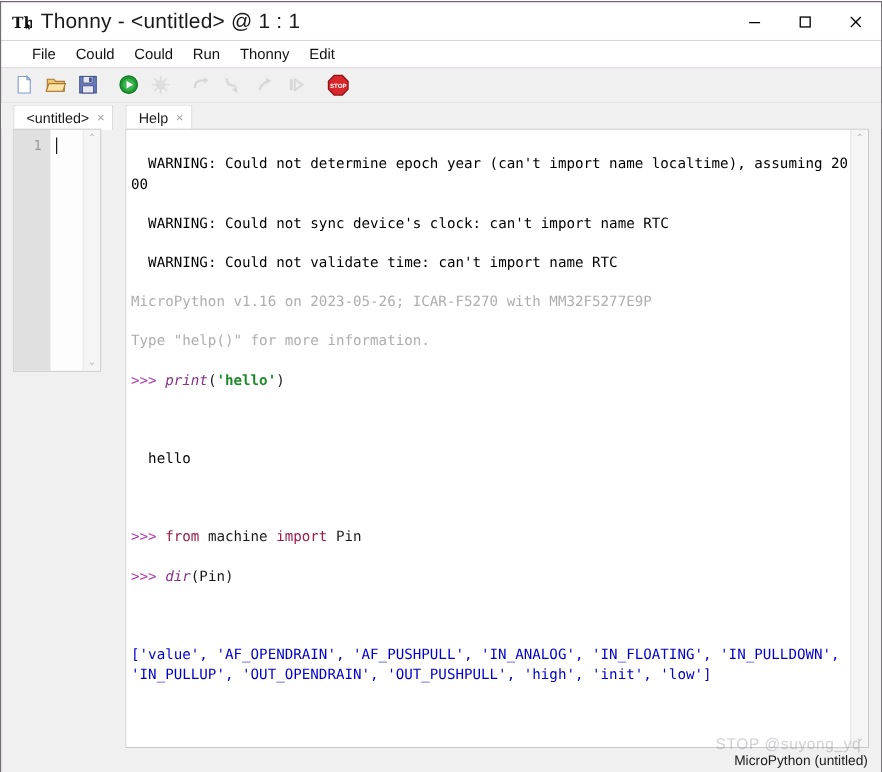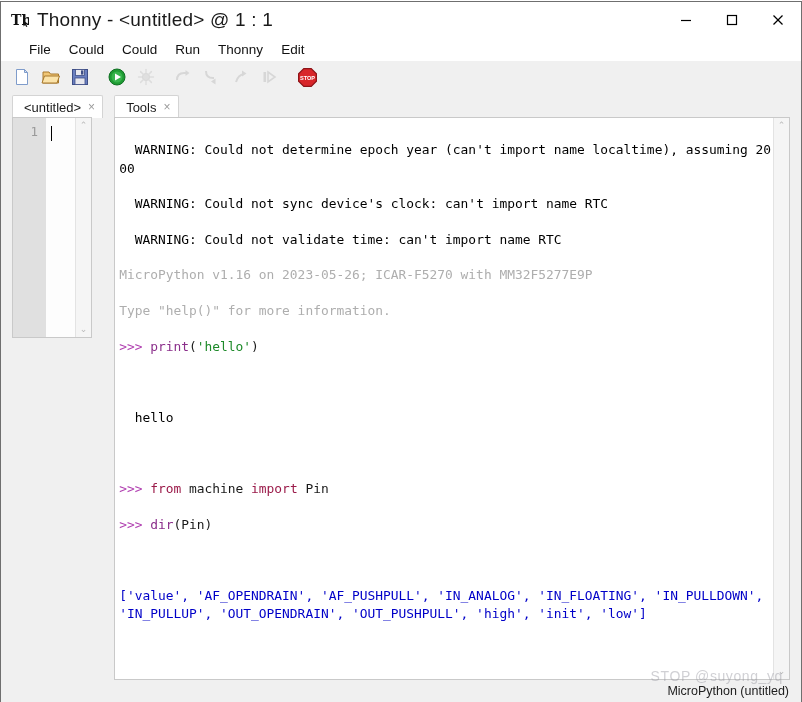--- a/index.html
+++ b/index.html
@@ -215,23 +215,23 @@
     padding: 6px 0 0 4px;
     white-space: pre-wrap;
     word-break: break-all;
     overflow: hidden;
     color: #000000;
   }
   .ln { display: block; white-space: pre-wrap; margin-top: 17px; }
   .c-warn   { color: #000000; }
   .c-banner { color: #aeaeae; }
   .c-prompt { color: #b03fb0; }
-  .c-fn     { color: #8b2f8b; }
+  .c-fn     { color: #8b2f8b; font-style: italic; }
   .c-plain  { color: #1a1a1a; }
-  .c-str    { color: #1d8a29; }
+  .c-str    { color: #1d8a29; font-weight: bold; }
   .c-kw     { color: #9b1b4a; font-weight: normal; }
   .c-out    { color: #000000; }
   .c-blue   { color: #0000c8; }
 
   
   .statusbar {
     height: 22px;
     background: #f0f0f0;
     display: flex;
     align-items: center;
@@ -408,21 +408,21 @@
         <div class="vscroll">
           <span class="sb-arrow">⌃</span>
           <span class="sb-arrow">⌄</span>
         </div>
       </div>
     </div>
 
     <div class="pane shell">
       <div class="tabstrip">
         <div class="tab">
-          <span>Tools</span>
+          <span>Help</span>
           <span class="tab-close">×</span>
         </div>
       </div>
       <div class="pane-body">
         <div class="shell-text" id="shell-text"><div class="ln"><span class="c-warn">  WARNING: Could not determine epoch year (can't import name localtime), assuming 2000</span></div><div class="ln"><span class="c-warn">  WARNING: Could not sync device's clock: can't import name RTC</span></div><div class="ln"><span class="c-warn">  WARNING: Could not validate time: can't import name RTC</span></div><div class="ln"><span class="c-banner">MicroPython v1.16 on 2023-05-26; ICAR-F5270 with MM32F5277E9P</span></div><div class="ln"><span class="c-banner">Type "help()" for more information.</span></div><div class="ln"><span class="c-prompt">&gt;&gt;&gt; </span><span class="c-fn">print</span><span class="c-plain">(</span><span class="c-str">'hello'</span><span class="c-plain">)</span></div><div class="ln">&nbsp;</div><div class="ln"><span class="c-out">  hello</span></div><div class="ln">&nbsp;</div><div class="ln"><span class="c-prompt">&gt;&gt;&gt; </span><span class="c-kw">from</span><span class="c-plain"> machine </span><span class="c-kw">import</span><span class="c-plain"> Pin</span></div><div class="ln"><span class="c-prompt">&gt;&gt;&gt; </span><span class="c-fn">dir</span><span class="c-plain">(Pin)</span></div><div class="ln">&nbsp;</div><div class="ln"><span class="c-blue">['value', 'AF_OPENDRAIN', 'AF_PUSHPULL', 'IN_ANALOG', 'IN_FLOATING', 'IN_PULLDOWN', 'IN_PULLUP', 'OUT_OPENDRAIN', 'OUT_PUSHPULL', 'high', 'init', 'low']</span></div><div class="ln">&nbsp;</div><div class="ln"><span class="c-prompt">&gt;&gt;&gt;</span></div></div>
         <div class="vscroll">
           <span class="sb-arrow">⌃</span>
           <span class="sb-arrow">⌄</span>
         </div>
       </div>

